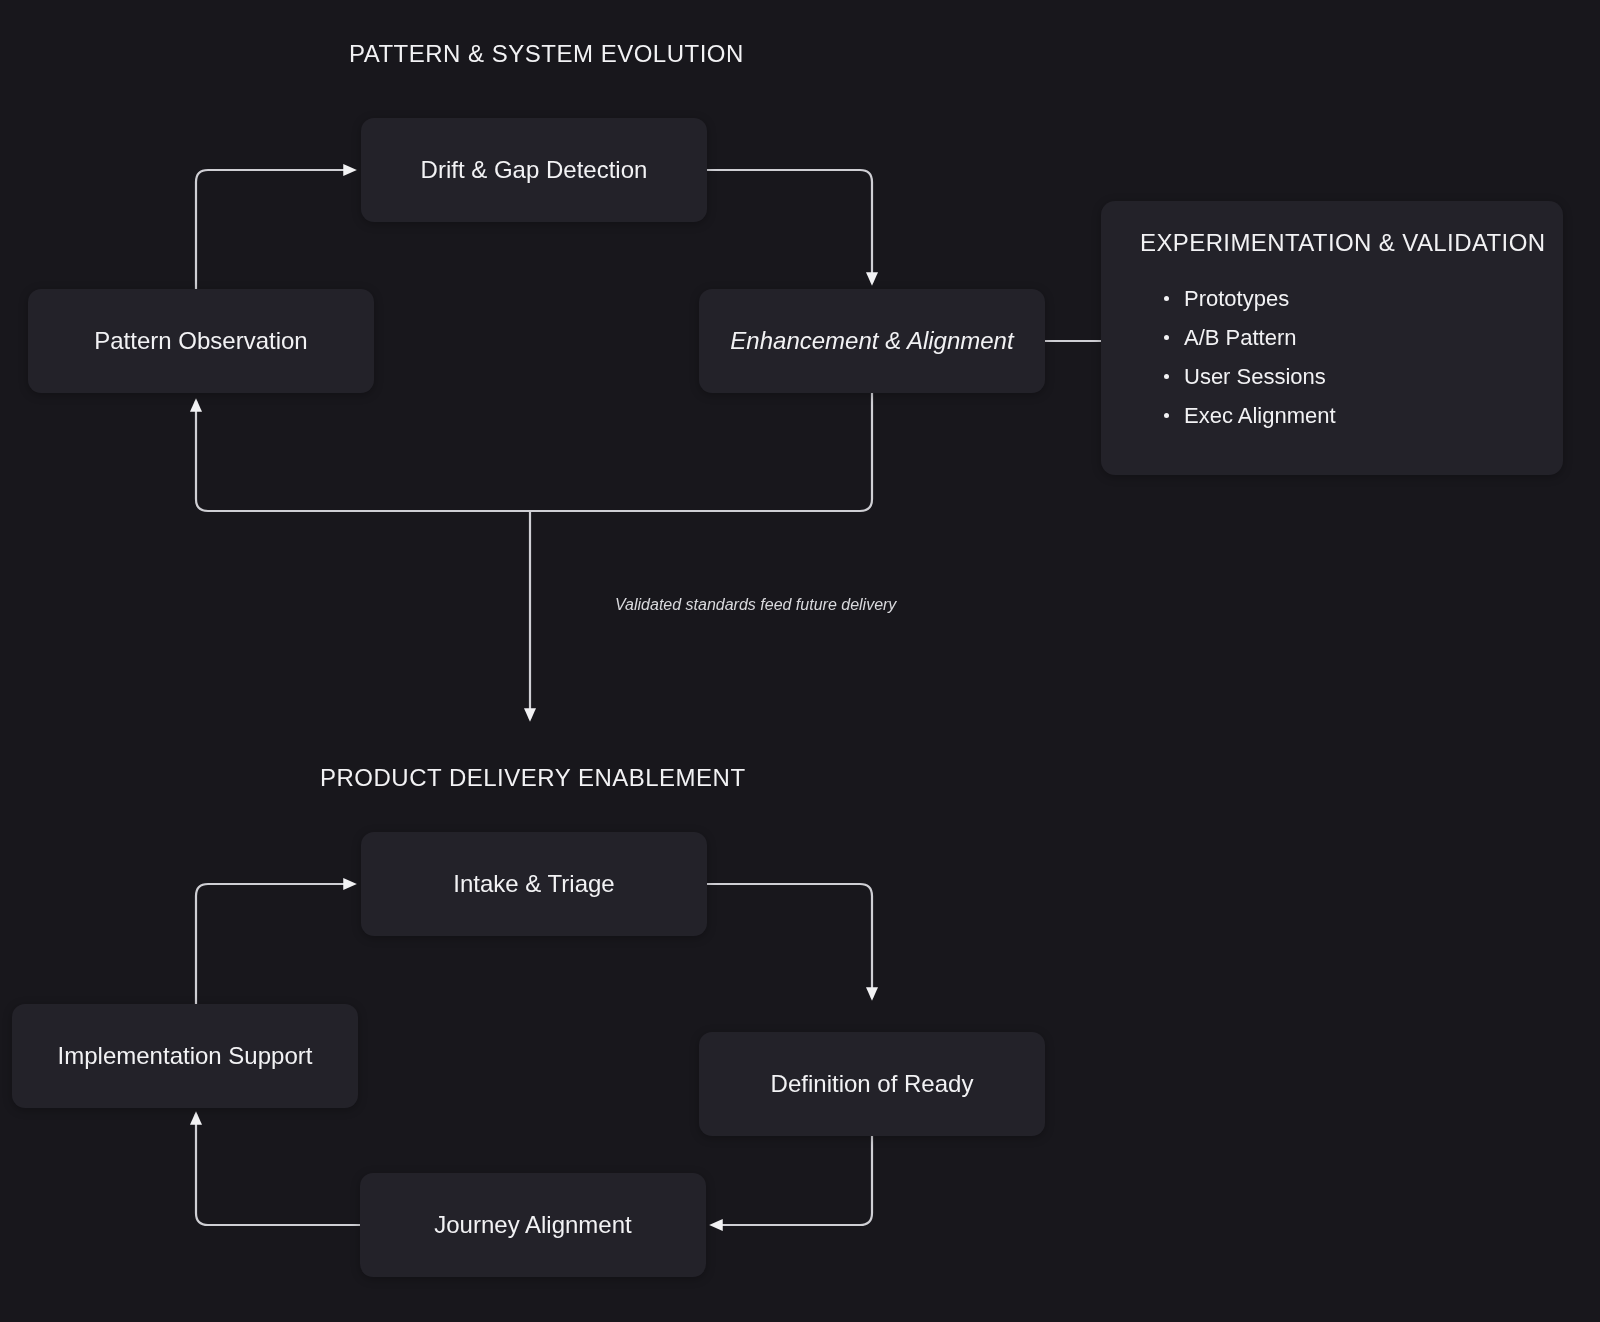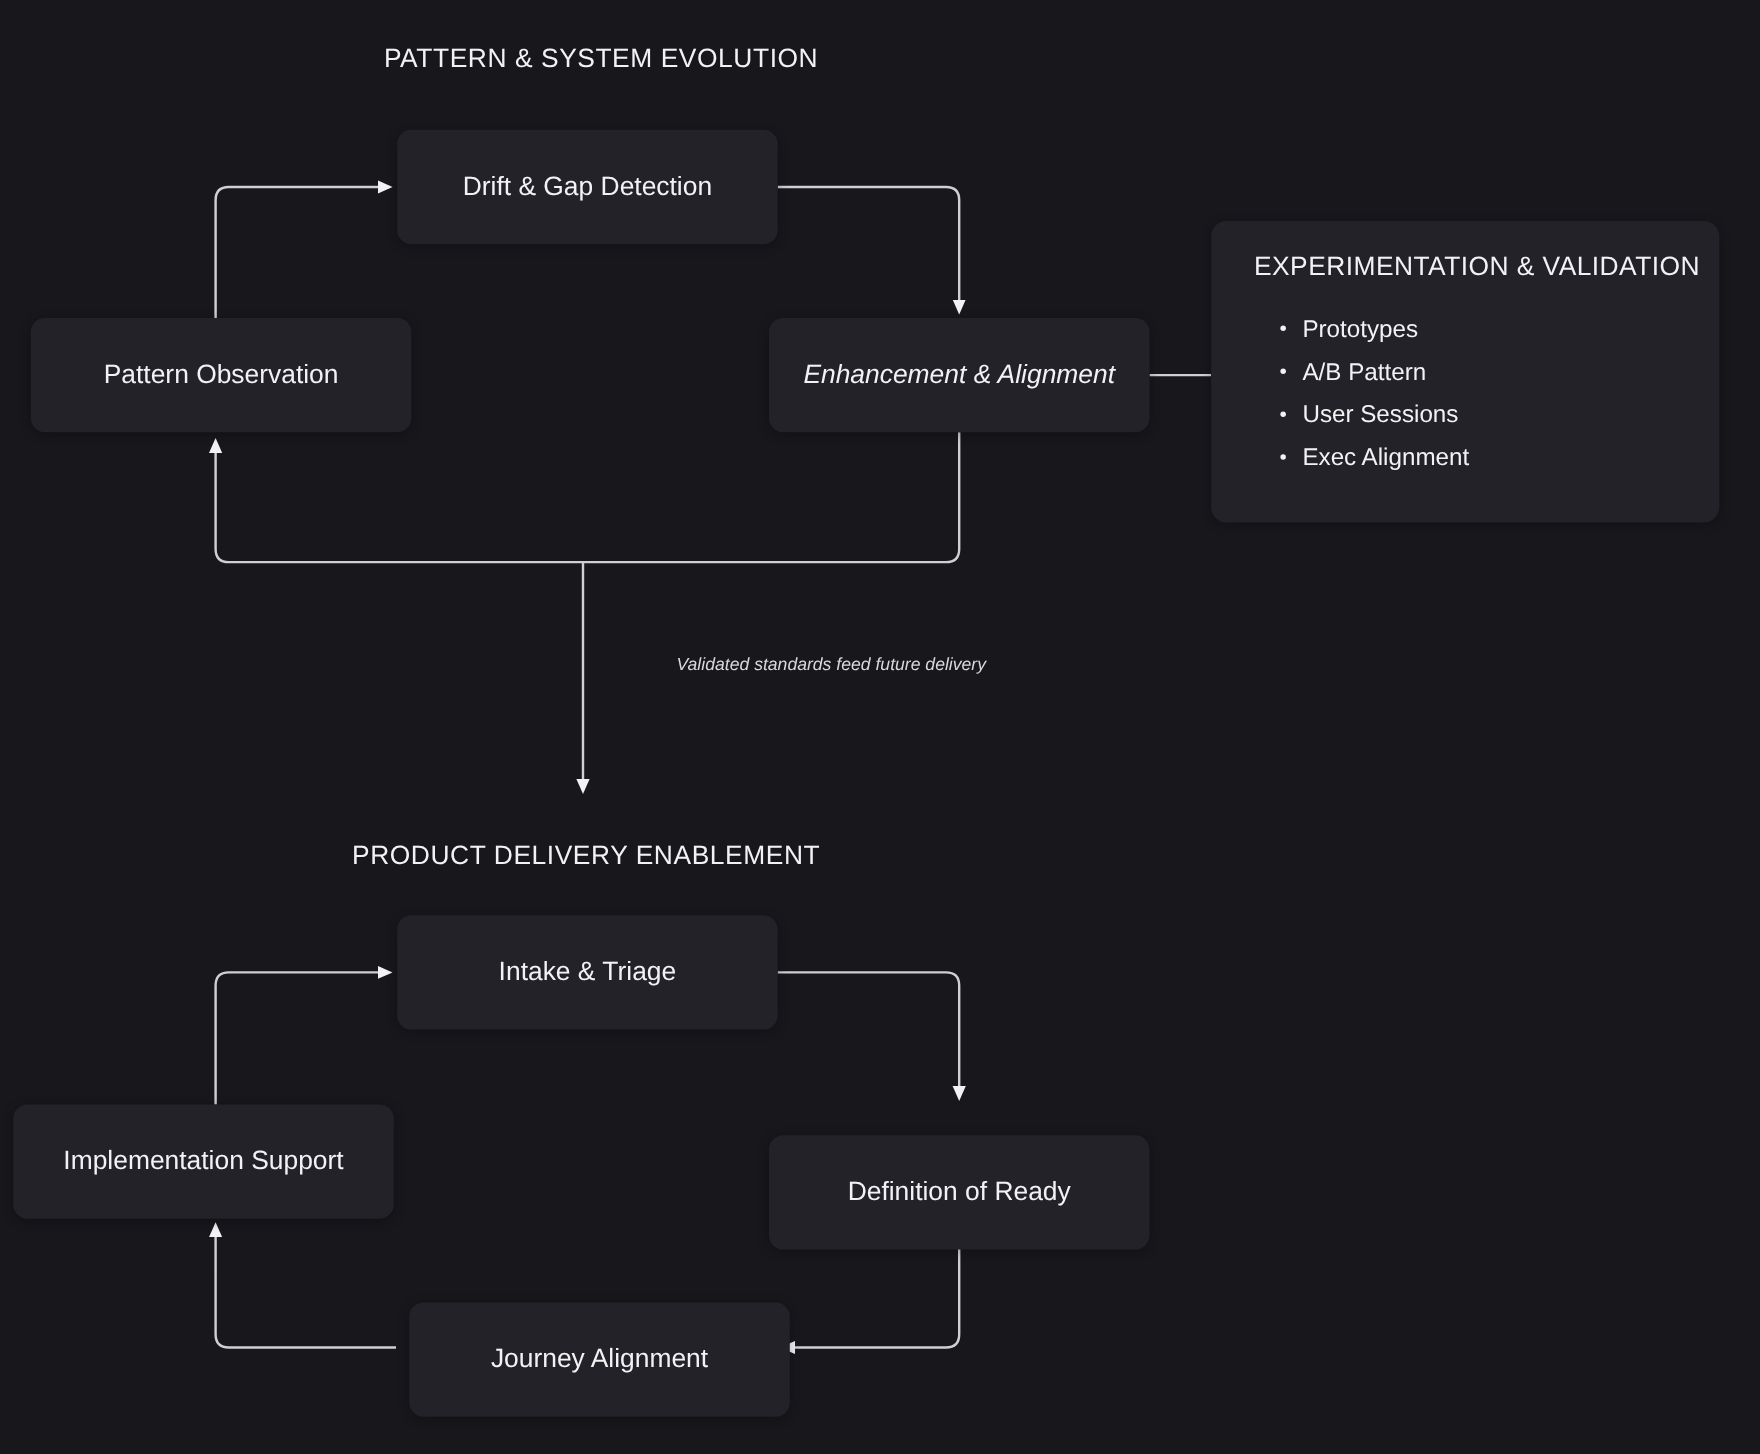--- a/index.html
+++ b/index.html
@@ -46,21 +46,21 @@
     font-style:italic;color:var(--annotation_text);white-space:nowrap;margin-left:36px;
   }
   .title-top{left:349px;top:42px;}
   .title-bottom{left:320px;top:766px;}
   .node-drift{left:361px;top:118px;}
   .node-pattern{left:28px;top:289px;}
   .node-enhancement{left:699px;top:289px;font-style:italic;}
   .node-intake{left:361px;top:832px;}
   .node-implementation{left:12px;top:1004px;}
   .node-definition{left:699px;top:1004px;margin-top:28px;}
-  .node-journey{left:372px;top:1173px;margin-top:11px;}
+  .node-journey{left:360px;top:1173px;}
 </style>
 </head>
 <body>
 
 <div class="canvas">
 
   <svg class="edges" viewBox="0 0 1600 1322">
     <defs>
       <marker id="arrow" viewBox="0 0 10 10" refX="7.5" refY="5" markerWidth="6.5" markerHeight="6.5" orient="auto-start-reverse">
         <path class="arrowhead" d="M 0 0.8 L 9.5 5 L 0 9.2 z"></path>

